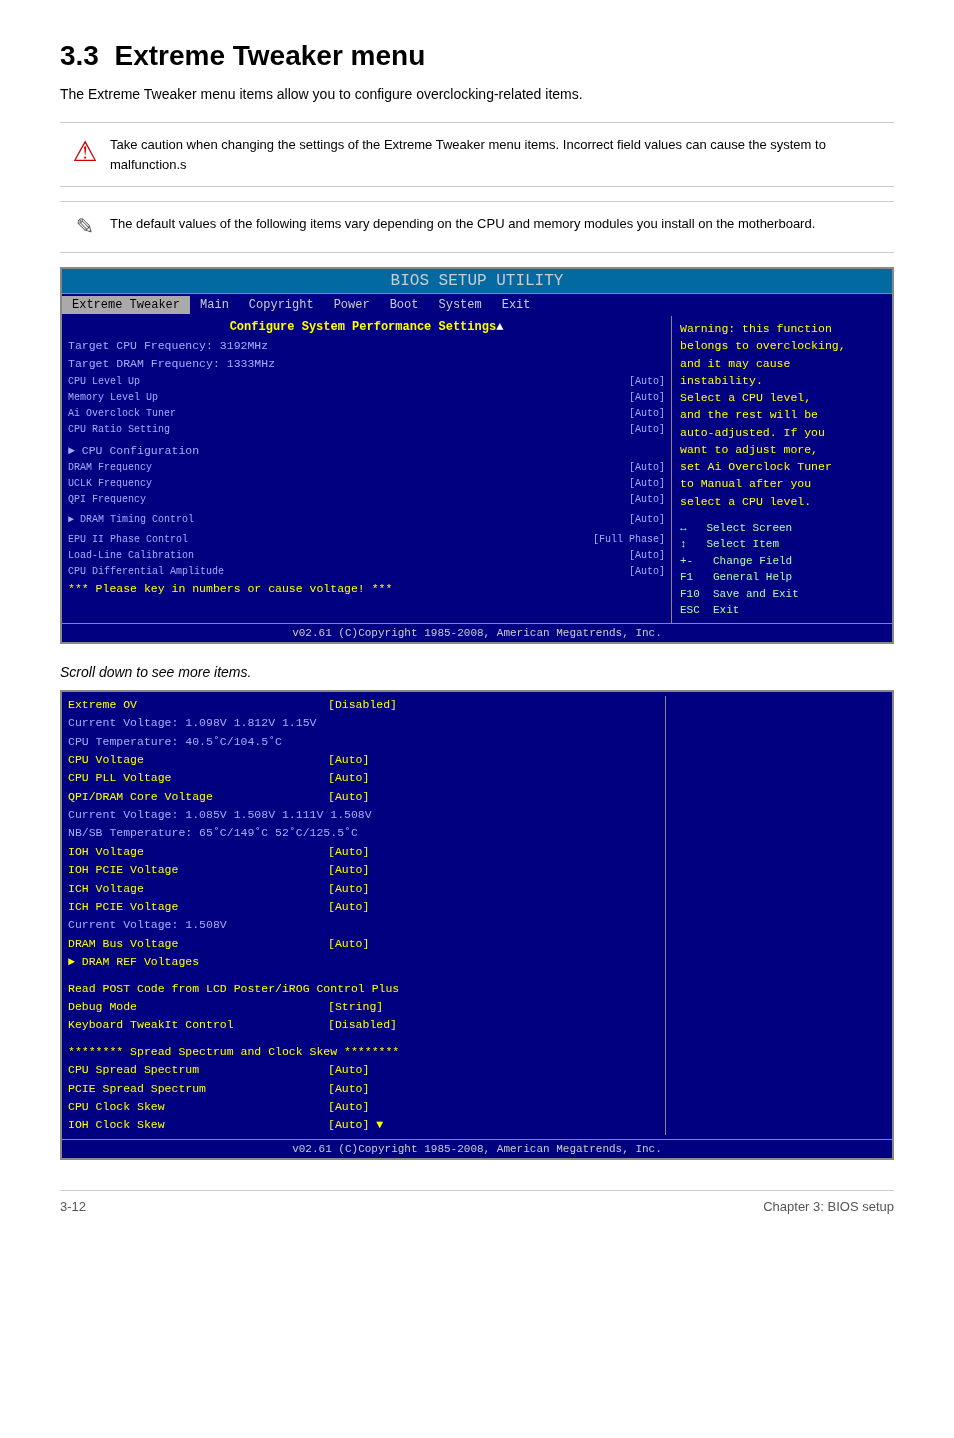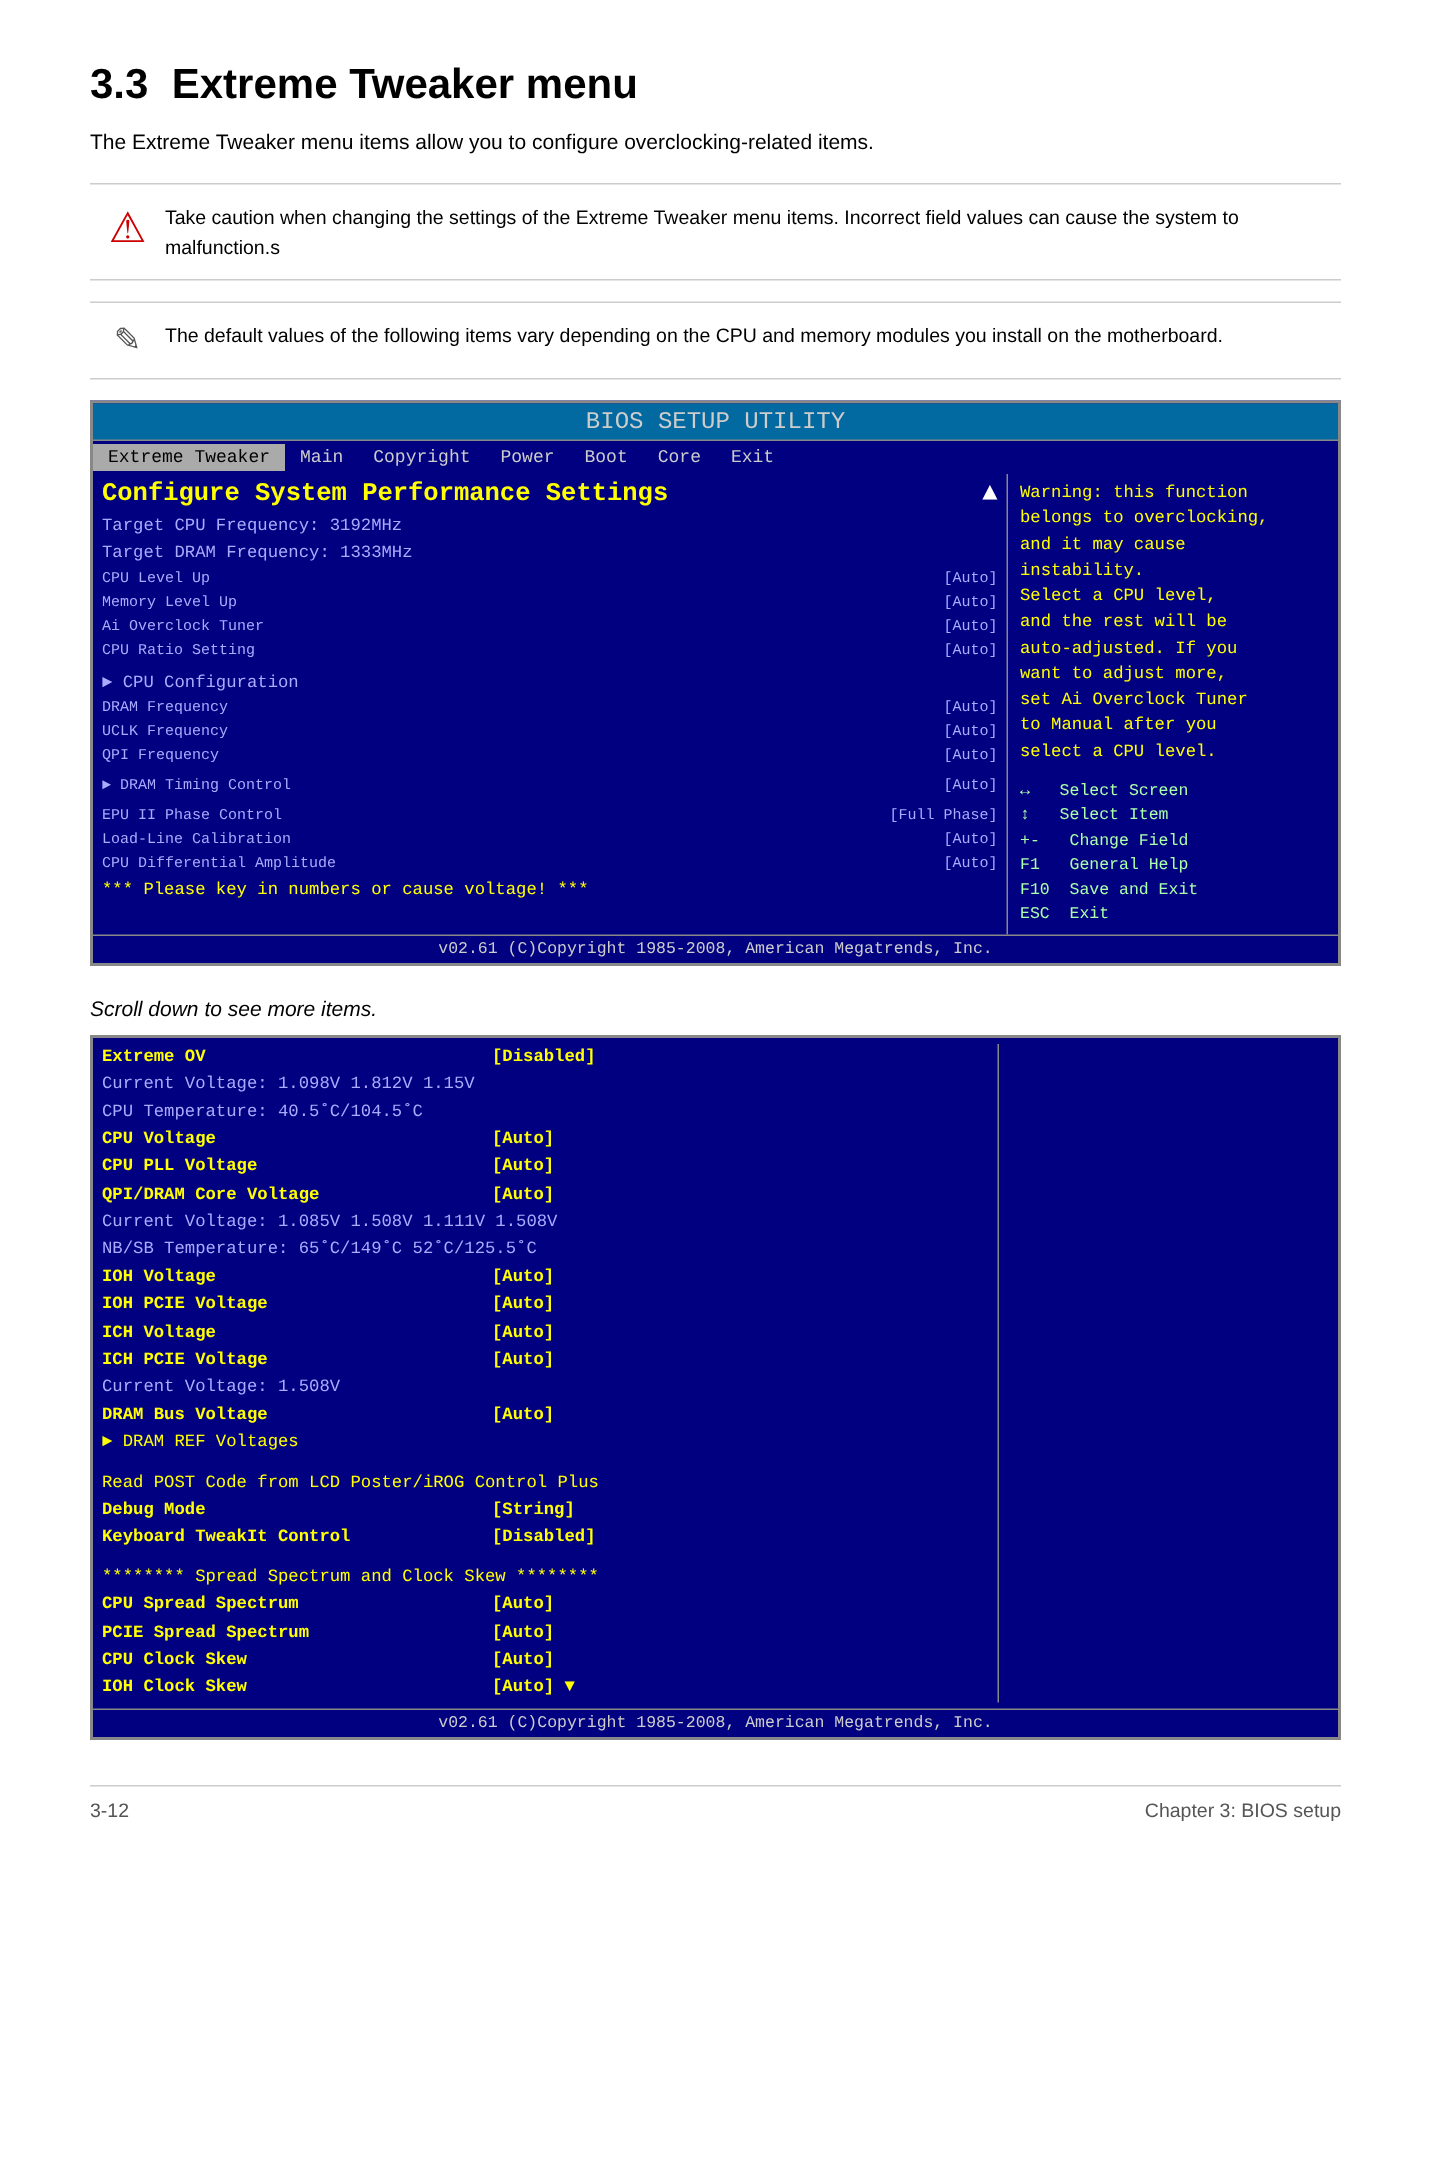--- a/index.html
+++ b/index.html
@@ -93,23 +93,23 @@
     }
     .bios-right .keys {
       color: #aaffaa;
       margin-top: 8px;
       font-size: 11px;
     }
     .bios-section-header {
       color: #ffff00;
       font-weight: bold;
       margin-bottom: 3px;
-      font-size: 17px;
-      display: flex;
-      justify-content: space-between;
+      font-size: 12px;
+      display: flex;
+      justify-content: center;
     }
     .bios-row {
       display: flex;
       justify-content: space-between;
       color: #aaaaff;
       font-size: 10px;
       line-height: 1.6;
       align-items: flex-end;
     }
     .bios-row .label { color: #aaaaff; }
@@ -137,21 +137,20 @@
       font-size: 14px;
       margin-bottom: 10px;
       color: #000;
       font-style: italic;
     }
     .bios-row2 {
       display: flex;
       color: #aaaaff;
       font-size: 11.5px;
       line-height: 1.6;
-      font-weight: bold;
     }
     .bios-row2 .label2 {
       min-width: 260px;
       color: #aaaaff;
     }
     .bios-row2 .value2 {
       color: #aaaaff;
     }
     .bios-row2.yellow .label2, .bios-row2.yellow .value2 { color: #ffff00; }
     .section-separator {
@@ -188,21 +187,21 @@
 </div>
 
 <div class="bios-container">
   <div class="bios-title-bar">BIOS SETUP UTILITY</div>
   <div class="bios-menu-bar">
     <div class="bios-menu-item active">Extreme Tweaker</div>
     <div class="bios-menu-item">Main</div>
     <div class="bios-menu-item">Copyright</div>
     <div class="bios-menu-item">Power</div>
     <div class="bios-menu-item">Boot</div>
-    <div class="bios-menu-item">Core</div>
+    <div class="bios-menu-item">System</div>
     <div class="bios-menu-item">Exit</div>
   </div>
   <div class="bios-body">
     <div class="bios-left">
       <div class="bios-section-header">
         <span>Configure System Performance Settings</span>
         <span class="arrow-up">▲</span>
       </div>
       <div class="bios-plain">Target CPU Frequency: 3192MHz</div>
       <div class="bios-plain">Target DRAM Frequency: 1333MHz</div>

